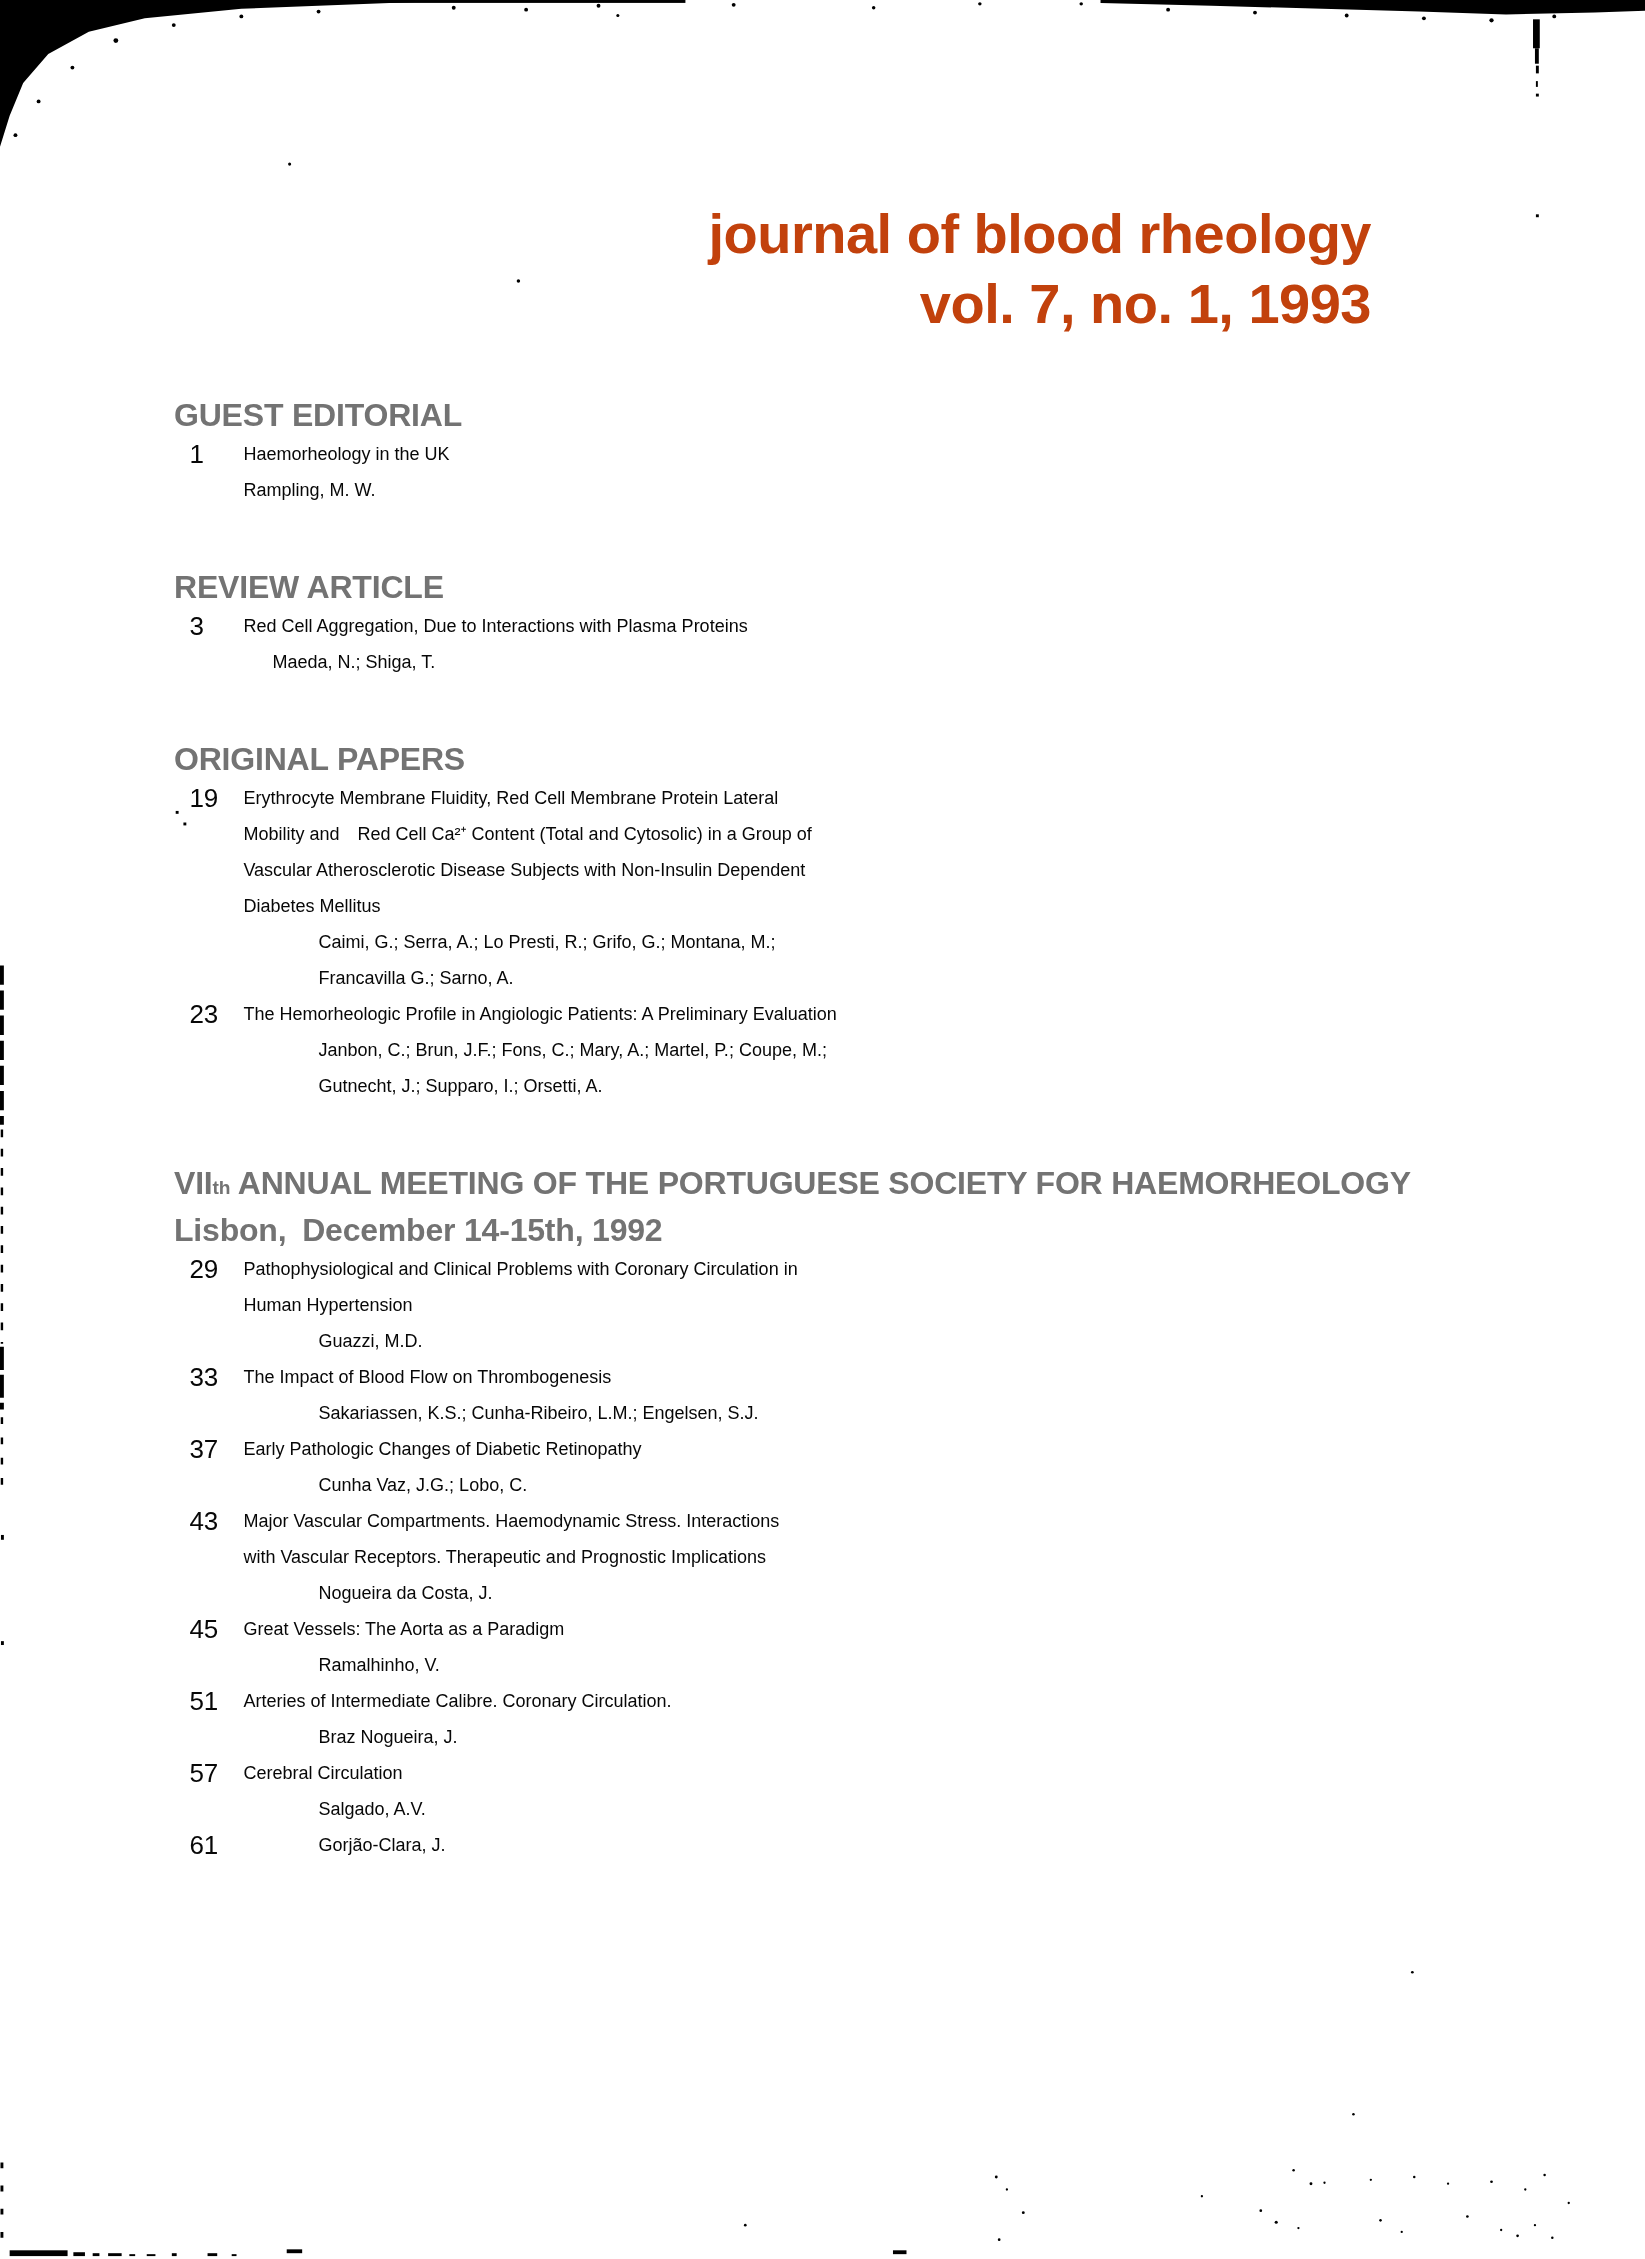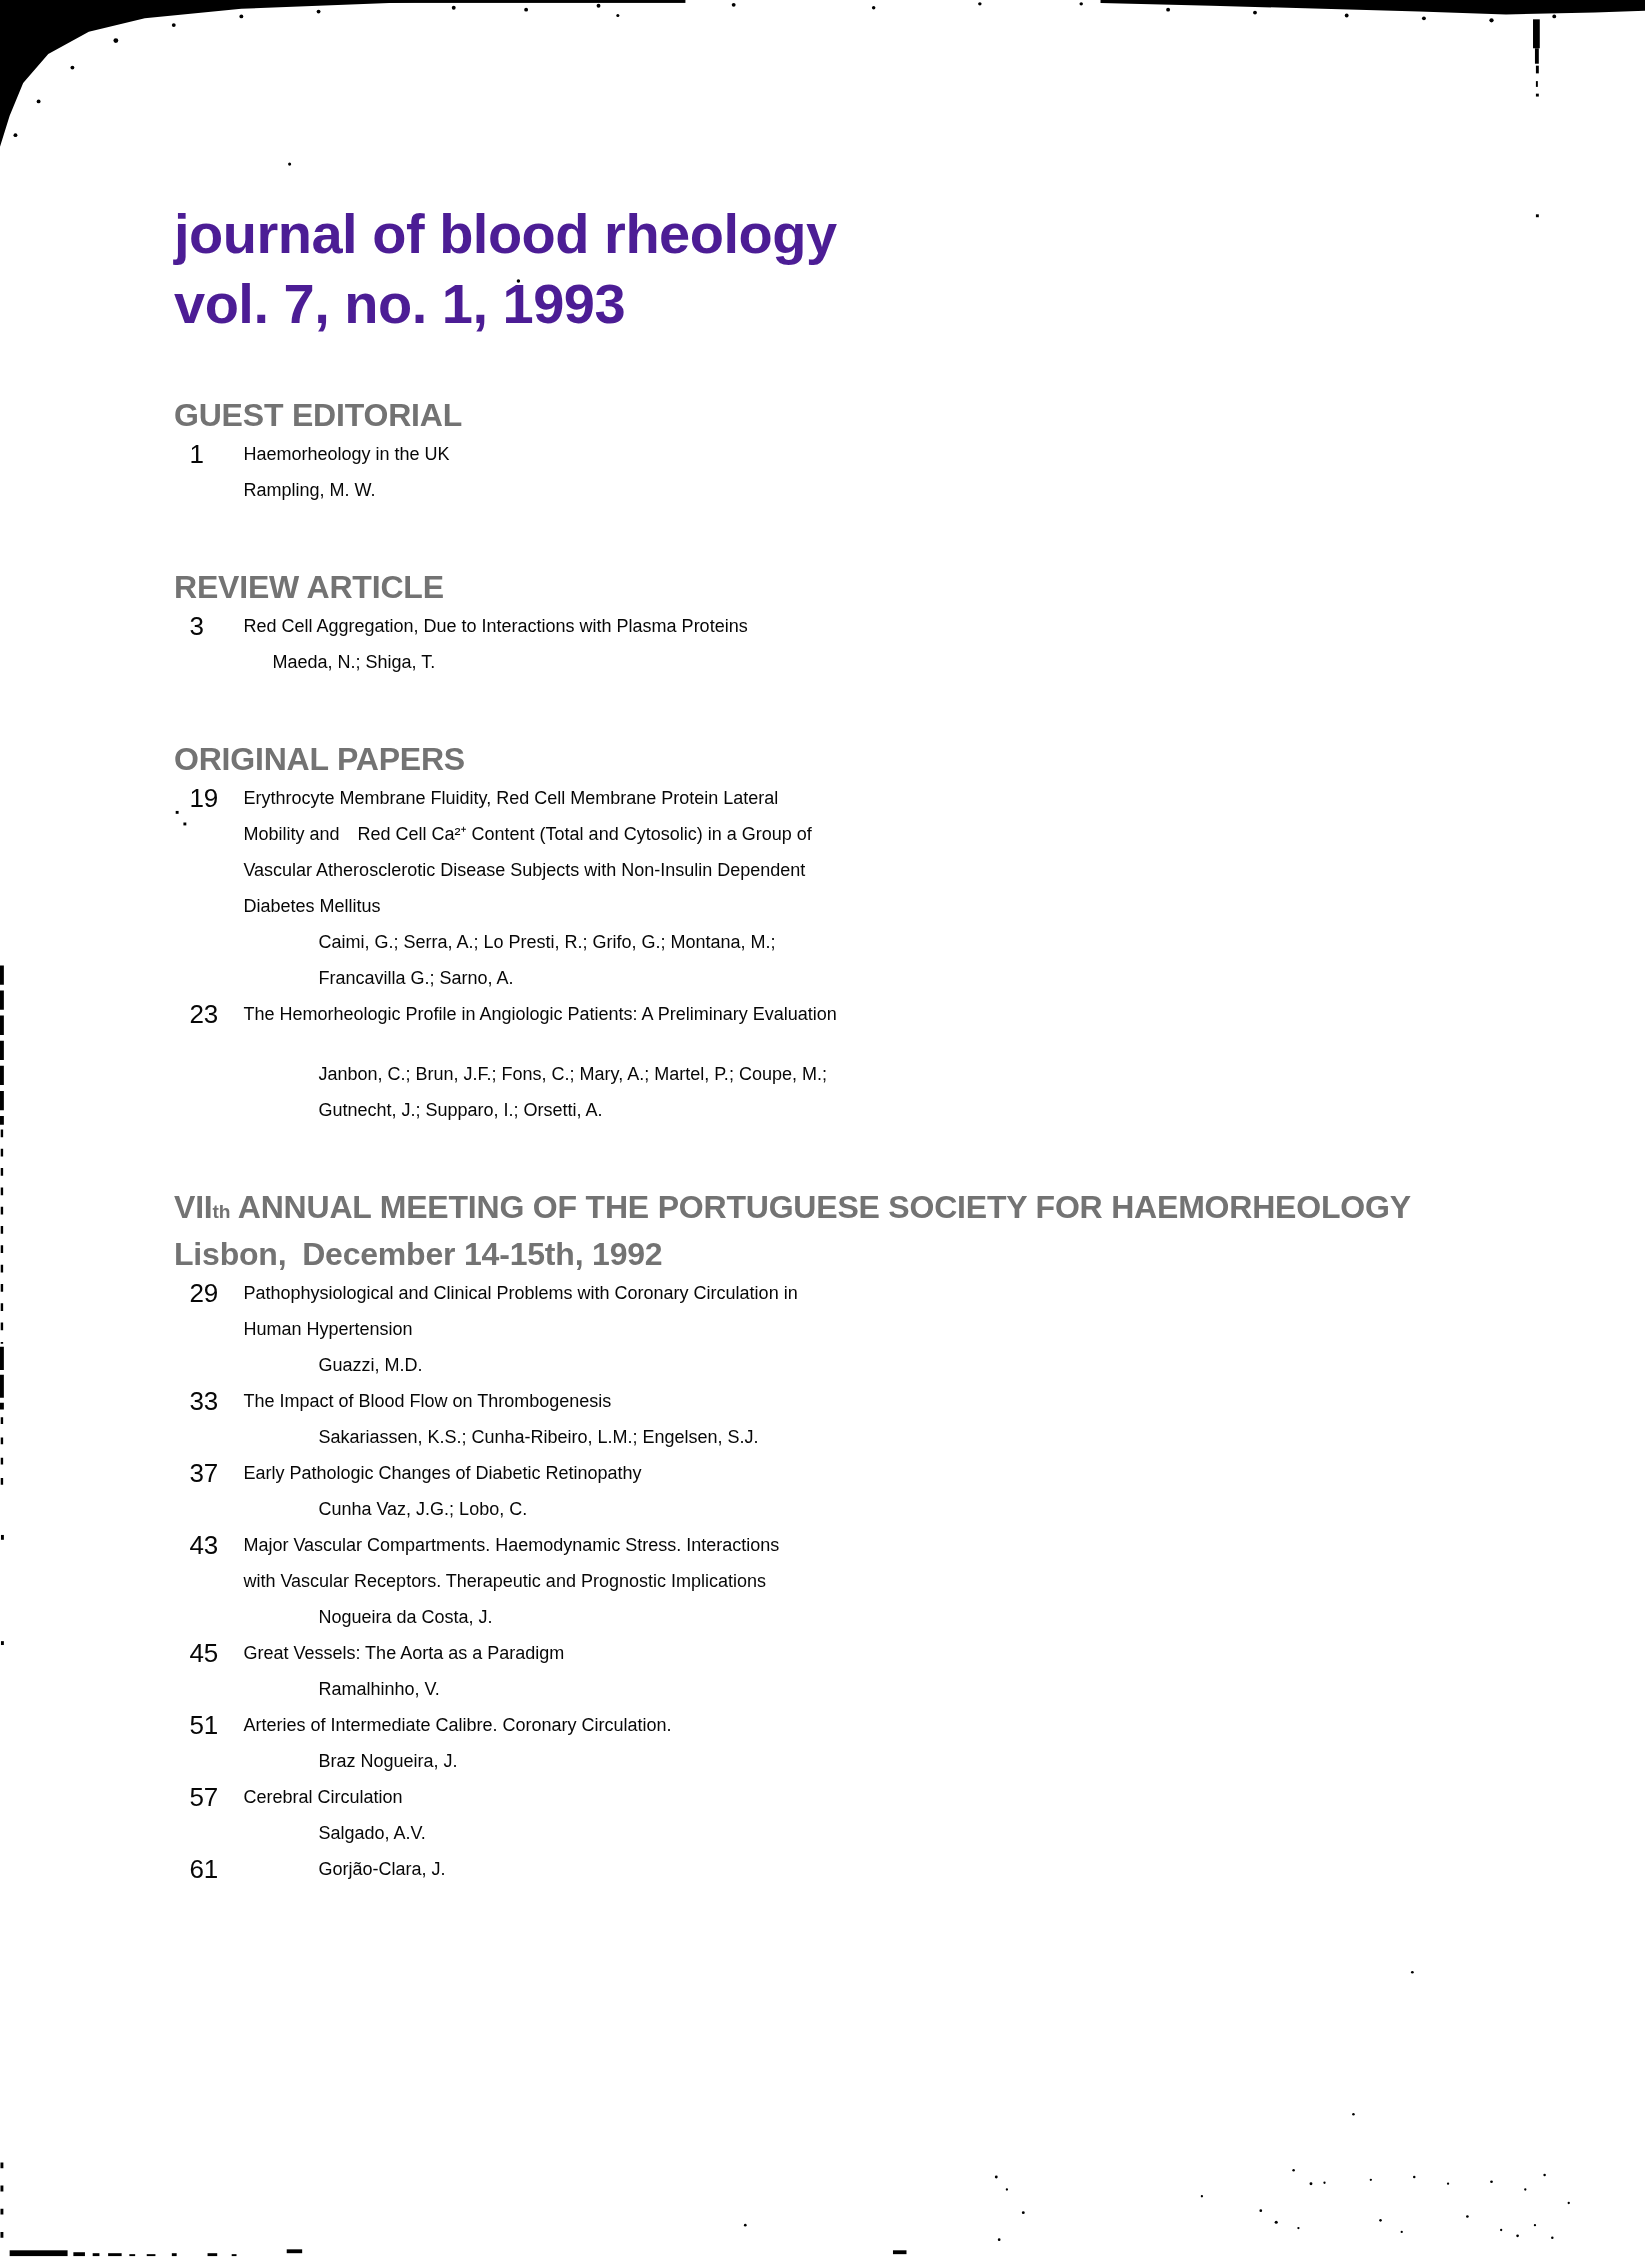--- a/index.html
+++ b/index.html
@@ -6,22 +6,22 @@
   html,body{margin:0;padding:0;}
   body{
     width:1645px;height:2259px;background:#ffffff;
     font-family:"Liberation Sans",sans-serif;color:#070707;
   }
   .page{position:relative;width:1645px;height:2259px;background:#fff;overflow:hidden;}
 
   
   .masthead{
     position:absolute;top:199px;left:174px;width:1197px;
-    text-align:left;font-weight:700;font-size:56px;line-height:70px;
-    letter-spacing:-0.5px;color:#4c1d95;
+    text-align:right;font-weight:700;font-size:56px;line-height:70px;
+    letter-spacing:-0.5px;color:#c2410c;
   }
 
   
   .toc{position:absolute;top:394px;left:174px;width:1371px;}
   .section{margin-bottom:58px;}
   .section-heading{
     font-weight:700;font-size:32px;line-height:42px;letter-spacing:-0.2px;color:#737373;
   }
   .section-heading .heading-small{font-size:0.6em;}
   .toc-item{display:grid;grid-template-columns:54px 1fr;margin-left:15.4px;}
@@ -176,21 +176,21 @@
             <div class="title-line">Vascular Atherosclerotic Disease Subjects with Non-Insulin Dependent</div>
             <div class="title-line">Diabetes Mellitus</div>
             <div class="author-line" style="padding-left: 75px;">Caimi, G.; Serra, A.; Lo Presti, R.; Grifo, G.; Montana, M.;</div>
             <div class="author-line" style="padding-left: 75px;">Francavilla G.; Sarno, A.</div>
           </div>
         </div>
         <div class="toc-item">
           <div class="page-num">23</div>
           <div class="item-body">
             <div class="title-line">The Hemorheologic Profile in Angiologic Patients: A Preliminary Evaluation</div>
-            <div class="author-line" style="padding-left: 75px; margin-top: 24px;">Janbon, C.; Brun, J.F.; Fons, C.; Mary, A.; Martel, P.; Coupe, M.;</div>
+            <div class="author-line" style="padding-left: 75px;">Janbon, C.; Brun, J.F.; Fons, C.; Mary, A.; Martel, P.; Coupe, M.;</div>
             <div class="author-line" style="padding-left: 75px;">Gutnecht, J.; Supparo, I.; Orsetti, A.</div>
           </div>
         </div>
       </div>
       <div class="section">
         <div class="section-heading"><span>VII</span><span class="heading-small">th</span><span> ANNUAL MEETING OF THE PORTUGUESE SOCIETY FOR HAEMORHEOLOGY</span></div>
         <div class="section-heading"><span>Lisbon, December 14-15th, 1992</span></div>
         <div class="toc-item">
           <div class="page-num">29</div>
           <div class="item-body">

